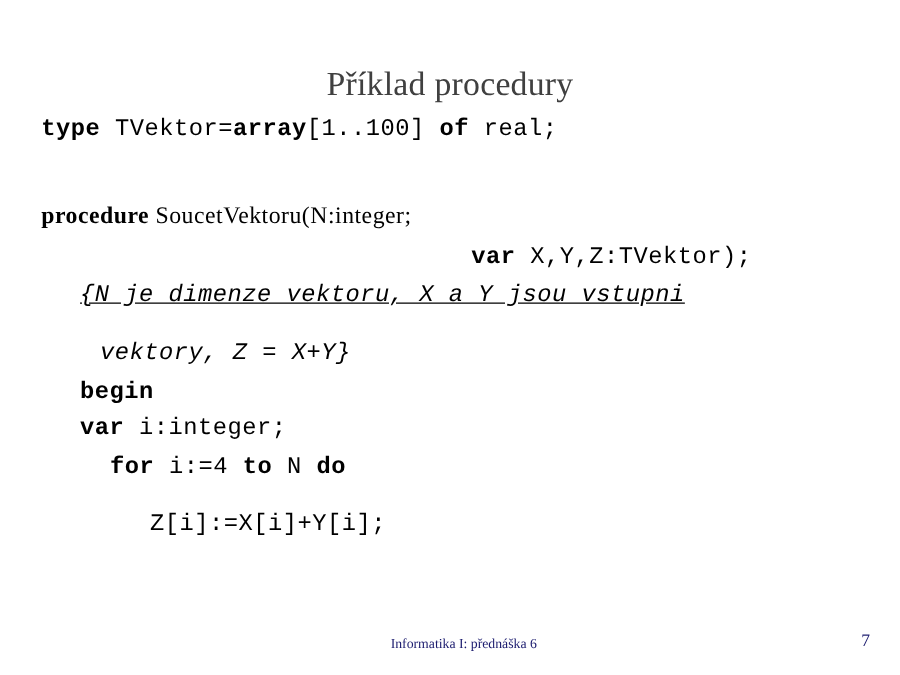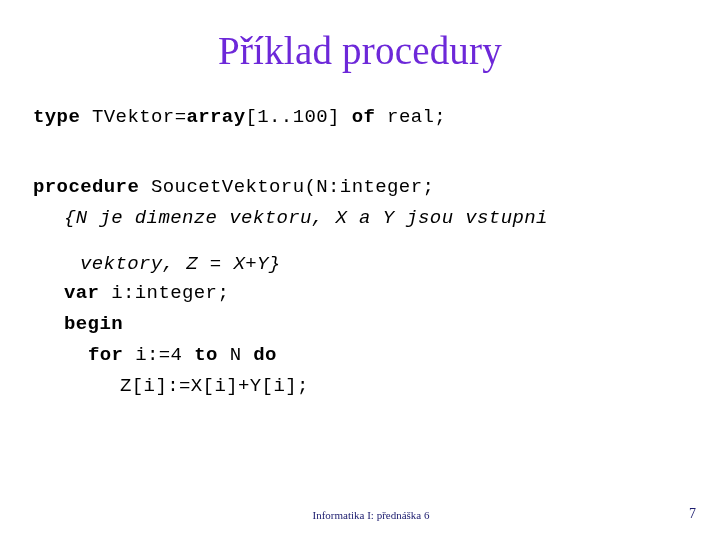--- a/index.html
+++ b/index.html
@@ -18,61 +18,61 @@
   .slide {
     position: absolute;
     inset: 0;
     background: #ffffff;
   }
 
   
   .slide-title {
     position: absolute;
     left: 0;
-    top: 32px;
+    top: 48px;
     width: 720px;
     text-align: center;
     font-family: "Liberation Serif", "DejaVu Serif", serif;
-    font-size: 39px;
+    font-size: 27px;
     line-height: 38px;
-    color: #6d28d9;
+    color: #404040;
     letter-spacing: 0.2px;
     white-space: nowrap;
   }
 
   
   .code-body {
     position: absolute;
     left: 0;
-    top: 106px;
+    top: 92px;
     width: 720px;
   }
 
   .code-line {
     font-family: "Liberation Mono", "DejaVu Sans Mono", monospace;
     font-size: 19px;
     line-height: 22px;
     color: #000000;
     white-space: pre;
     letter-spacing: 0.4px;
   }
 
   .kw { font-weight: bold; }
   .it { font-style: italic; }
 
   
   .line-type      { margin-left: 33px;  margin-top: 0px; }
-  .line-proc      { margin-left: 33px;  margin-top: 48px; }
+  .line-proc      { margin-left: 33px;  margin-top: 48px; font-family: Liberation Serif, serif; }
   .line-varparams { margin-left: 377px; margin-top: 10px; }
-  .line-comment1  { margin-left: 64px;  margin-top: 9px;  }
+  .line-comment1  { margin-left: 64px;  margin-top: 9px; text-decoration: underline;  }
   .line-comment2  { margin-left: 80px;  margin-top: 24px;  }
   .line-vari      { margin-left: 64px;  margin-top: 7px;  }
   .line-begin     { margin-left: 64px;  margin-top: 9px;  }
   .line-for       { margin-left: 88px;  margin-top: 9px;  }
-  .line-assign    { margin-left: 120px; margin-top: 9px;  }
+  .line-assign    { margin-left: 120px; margin-top: 24px;  }
   .line-end       { margin-left: 64px;  margin-top: 9px;  }
 
   
   .footer-note {
     position: absolute;
     left: 0;
     top: 508px;
     width: 720px;
     text-align: center;
     font-family: "Liberation Serif", "DejaVu Serif", serif;
@@ -99,28 +99,29 @@
 <div class="slide">
 
   <div class="slide-title">Příklad procedury</div>
 
   <div class="code-body">
 
     <div class="code-line line-type"><span class="kw">type</span><span> TVektor=</span><span class="kw">array</span><span>[1..100] </span><span class="kw">of</span><span> real;</span></div>
 
     <div class="code-line line-proc"><span class="kw">procedure</span><span> SoucetVektoru(N:integer;</span></div>
 
+    <div class="code-line line-varparams"><span class="kw">var</span><span> X,Y,Z:TVektor);</span></div>
 
     <div class="code-line line-comment1 it">{N je dimenze vektoru, X a Y jsou vstupni</div>
 
     <div class="code-line line-comment2 it">vektory, Z = X+Y}</div>
 
+    <div class="code-line line-begin kw">begin</div>
+
     <div class="code-line line-vari"><span class="kw">var</span><span> i:integer;</span></div>
-
-    <div class="code-line line-begin kw">begin</div>
 
     <div class="code-line line-for"><span class="kw">for</span><span> i:=4 </span><span class="kw">to</span><span> N </span><span class="kw">do</span></div>
 
     <div class="code-line line-assign">Z[i]:=X[i]+Y[i];</div>
 
 
   </div>
 
   <div class="footer-note">Informatika I: přednáška 6</div>
 

